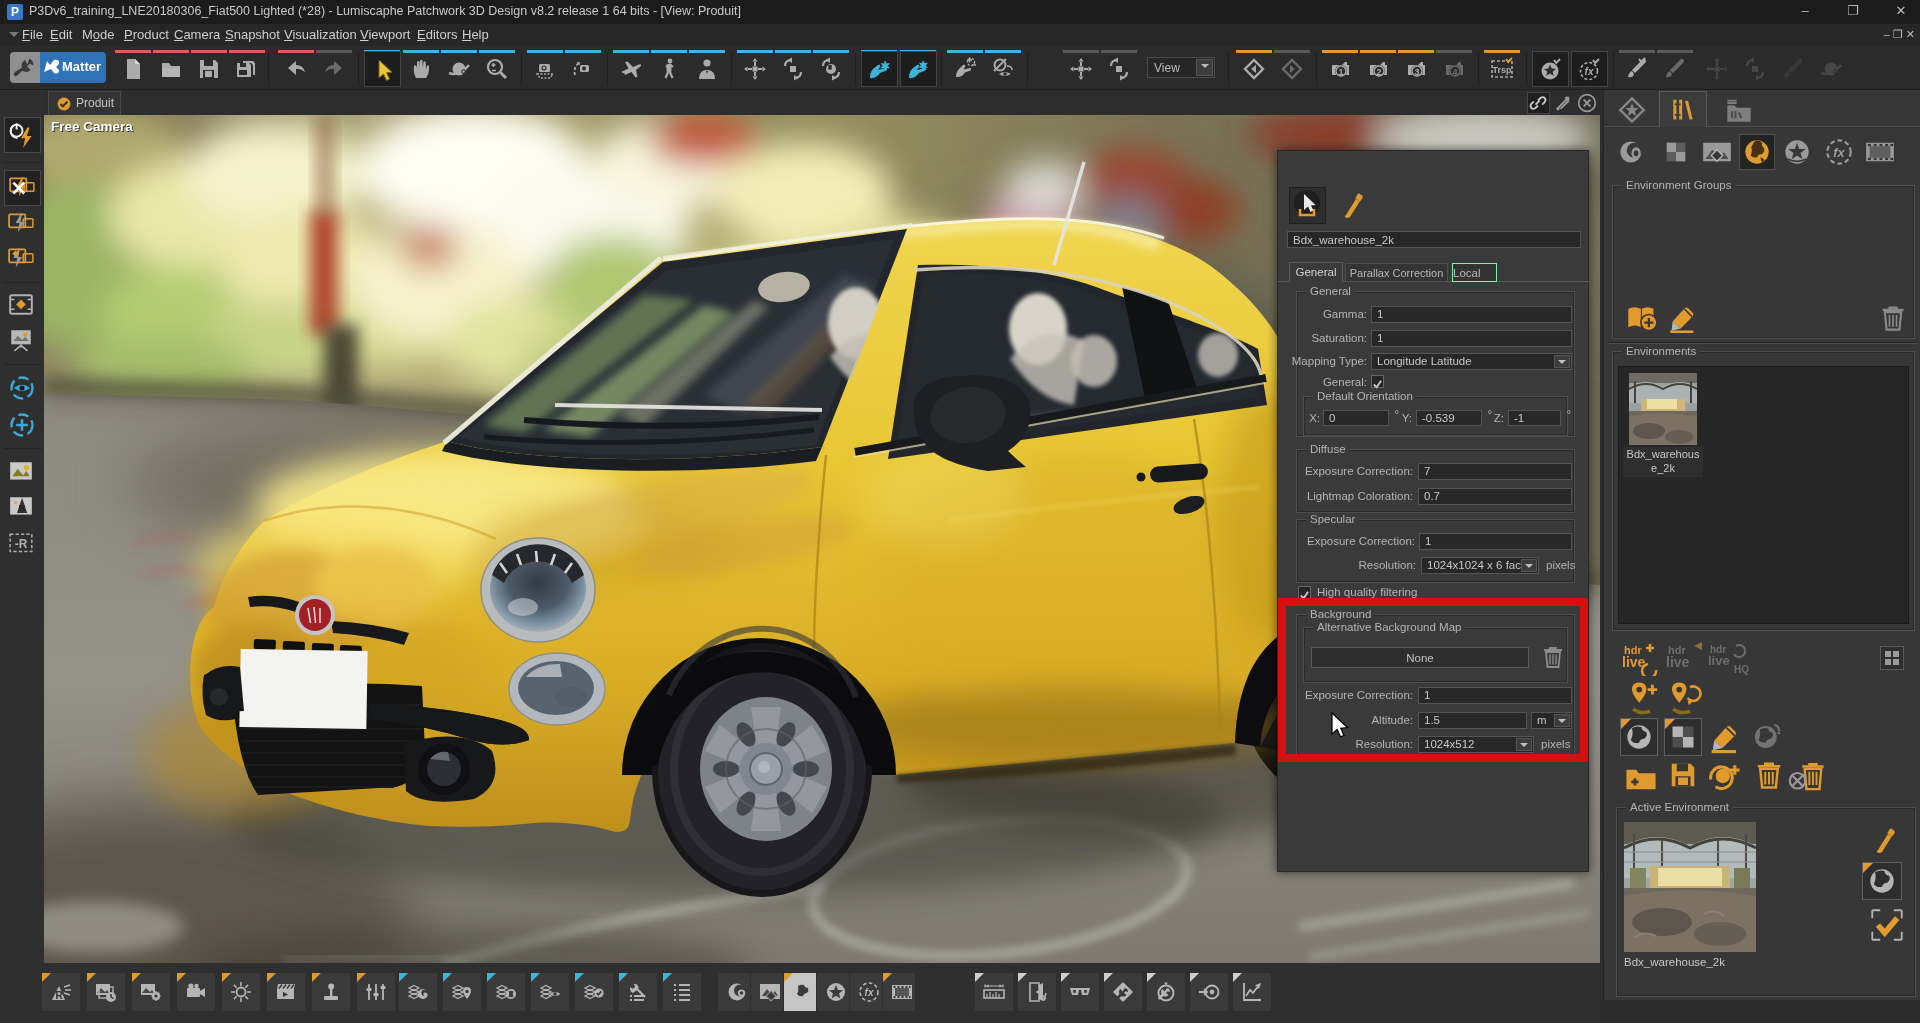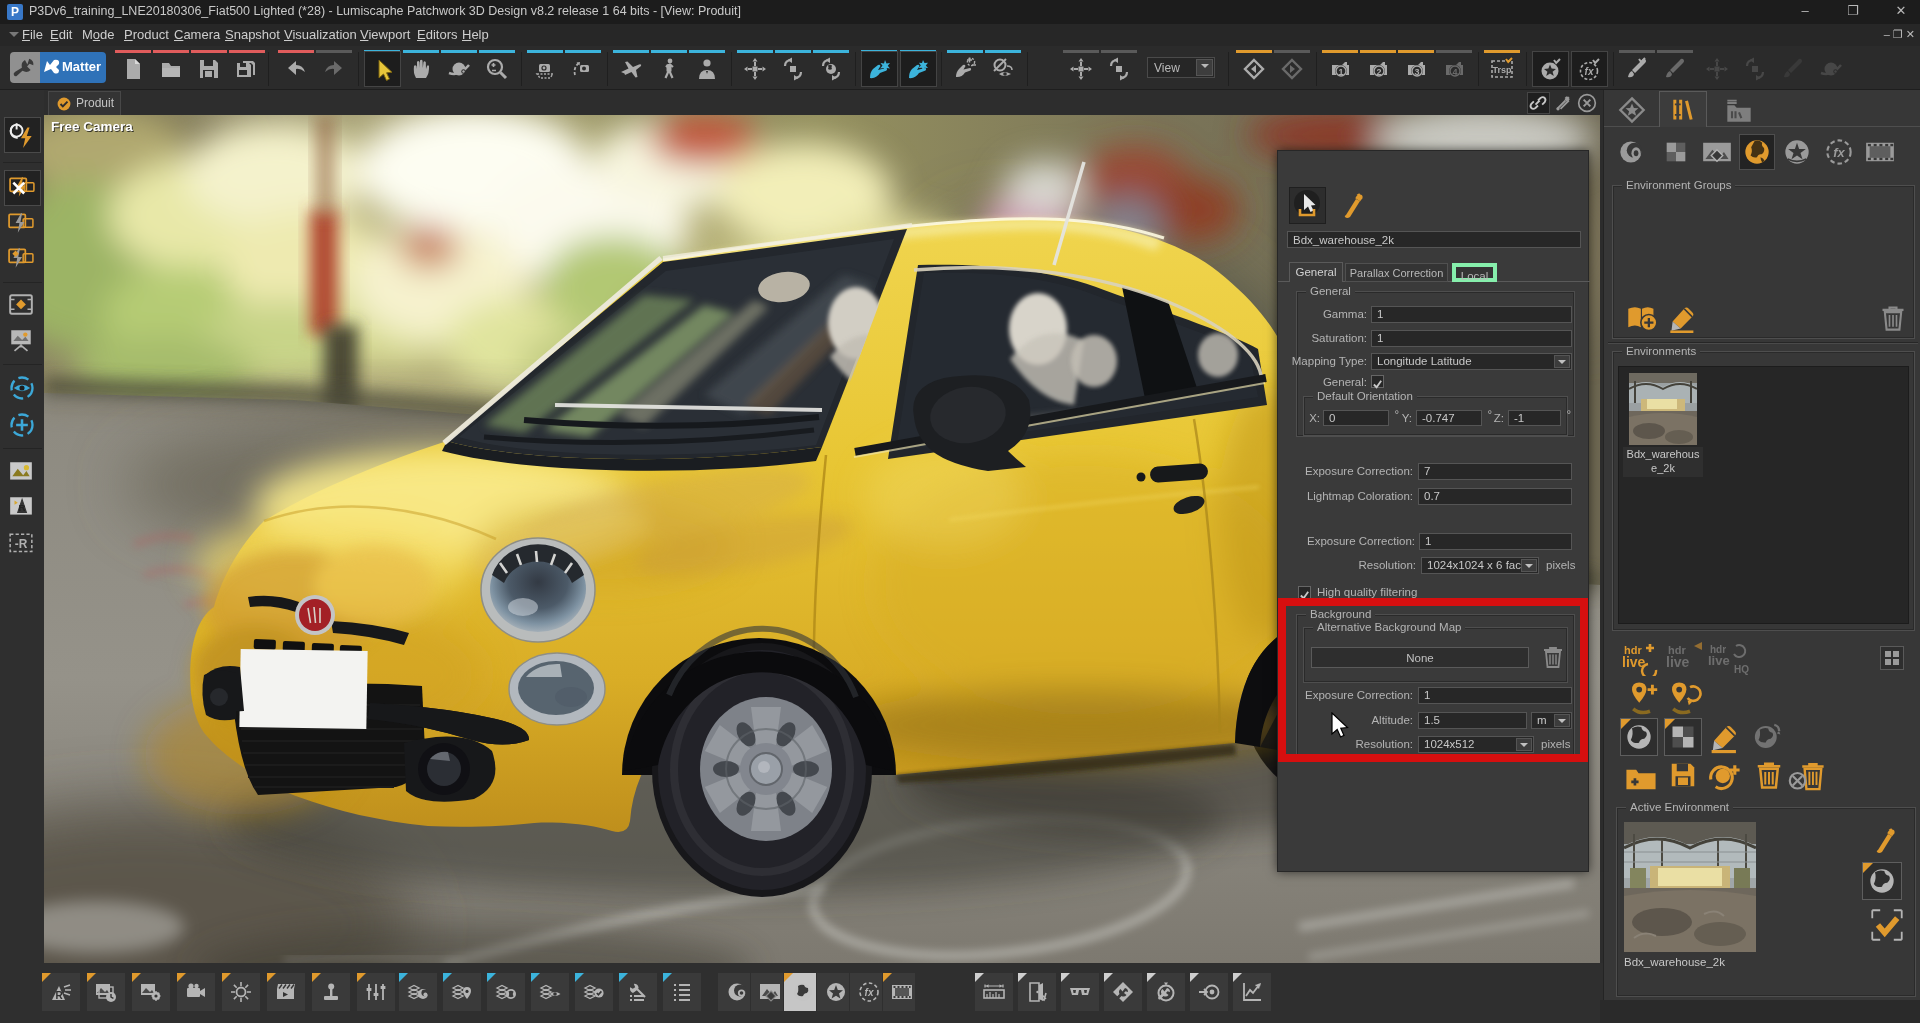--- a/index.html
+++ b/index.html
@@ -1194,21 +1194,21 @@
         <path d="M16 6 l5 3 M18 3 l3 5" stroke="#e09a2d" stroke-width="3"></path>
         <circle cx="20" cy="6" r="2.6" fill="#e09a2d"></circle>
       </svg>
 </div>
 
 <div class="field" style="left:9px;top:80px;width:294px;line-height:16px;">Bdx_warehouse_2k</div>
 
 <div style="position:absolute;left:0px;top:130px;width:312px;height:1px;background:#5a5a5a;"></div>
 <div style="position:absolute;left:11px;top:111px;width:54px;height:20px;background:#3a3a3a;border:1px solid #5a5a5a;border-bottom:none;font-size:11.5px;color:#d2d2d2;text-align:center;line-height:19px;z-index:2;">General</div>
 <div style="position:absolute;left:67px;top:112px;width:103px;height:19px;background:#343434;border:1px solid #505050;font-size:11px;color:#b8b8b8;text-align:center;line-height:18px;white-space:nowrap;overflow:hidden;">Parallax Correction</div>
-<div style="position:absolute;left:174px;top:112px;width:45px;height:19px;background:#343434;border:4px solid #86efac;font-size:11.5px;color:#b8b8b8;text-align:center;line-height:18px;">Local</div>
+<div style="position:absolute;left:174px;top:112px;width:45px;height:19px;background:#343434;border:1px solid #86efac;font-size:11.5px;color:#b8b8b8;text-align:left;line-height:18px;">Local</div>
 
 <div class="gbox" style="left:19px;top:141px;width:277px;height:144px;">
  <span class="glabel" style="background:#3a3a3a;">General</span>
 </div>
 <div class="flabel" style="left:9px;top:155px;width:80px;">Gamma:</div>
 <div class="field" style="left:93px;top:155px;width:201px;">1</div>
 <div class="flabel" style="left:9px;top:179px;width:80px;">Saturation:</div>
 <div class="field" style="left:93px;top:179px;width:201px;">1</div>
 <div class="flabel" style="left:-10px;top:202px;width:99px;">Mapping Type:</div>
 <div class="field" style="left:93px;top:202px;width:201px;">Longitude Latitude<span class="drop"></span></div>
@@ -1218,31 +1218,37 @@
         <path d="M2 6 l3 3 l5 -7" stroke="#c8c8c8" stroke-width="2" fill="none"></path>
       </svg>
 </div>
 <div class="gbox" style="left:26px;top:246px;width:263px;height:38px;">
  <span class="glabel" style="background:#3a3a3a;">Default Orientation</span>
 </div>
 <div class="flabel" style="left:30px;top:259px;width:12px;">X:</div>
 <div class="field" style="left:45px;top:259px;width:66px;height:16px;">0</div>
 <div class="flabel" style="left:113px;top:255px;width:8px;">°</div>
 <div class="flabel" style="left:122px;top:259px;width:12px;">Y:</div>
-<div class="field" style="left:138px;top:259px;width:66px;height:16px;">-0.747</div>
+<div class="field" style="left:138px;top:259px;width:66px;height:16px;">-0.539</div>
 <div class="flabel" style="left:206px;top:255px;width:8px;">°</div>
 <div class="flabel" style="left:214px;top:259px;width:12px;">Z:</div>
 <div class="field" style="left:230px;top:259px;width:53px;height:16px;">-1</div>
 <div class="flabel" style="left:285px;top:255px;width:8px;">°</div>
 
+<div class="gbox" style="left:19px;top:299px;width:277px;height:62px;">
+ <span class="glabel" style="background:#3a3a3a;">Diffuse</span>
+</div>
 <div class="flabel" style="left:9px;top:312px;width:126px;">Exposure Correction:</div>
 <div class="field" style="left:140px;top:312px;width:154px;">7</div>
 <div class="flabel" style="left:9px;top:337px;width:126px;">Lightmap Coloration:</div>
 <div class="field" style="left:140px;top:337px;width:154px;">0.7</div>
 
+<div class="gbox" style="left:19px;top:369px;width:277px;height:62px;">
+ <span class="glabel" style="background:#3a3a3a;">Specular</span>
+</div>
 <div class="flabel" style="left:9px;top:382px;width:128px;">Exposure Correction:</div>
 <div class="field" style="left:141px;top:382px;width:153px;">1</div>
 <div class="flabel" style="left:9px;top:406px;width:129px;">Resolution:</div>
 <div class="field" style="left:143px;top:406px;width:118px;overflow:hidden;white-space:nowrap;">1024x1024 x 6 face<span class="drop"></span></div>
 <div class="flabel" style="left:268px;top:406px;width:34px;text-align:left;">pixels</div>
 
 <div style="position:absolute;left:20px;top:435px;width:13px;height:13px;background:#272727;border:1px solid #666;">
  <svg width="11" height="11" viewBox="0 0 12 12">
         <path d="M2 6 l3 3 l5 -7" stroke="#c8c8c8" stroke-width="2" fill="none"></path>
       </svg>

